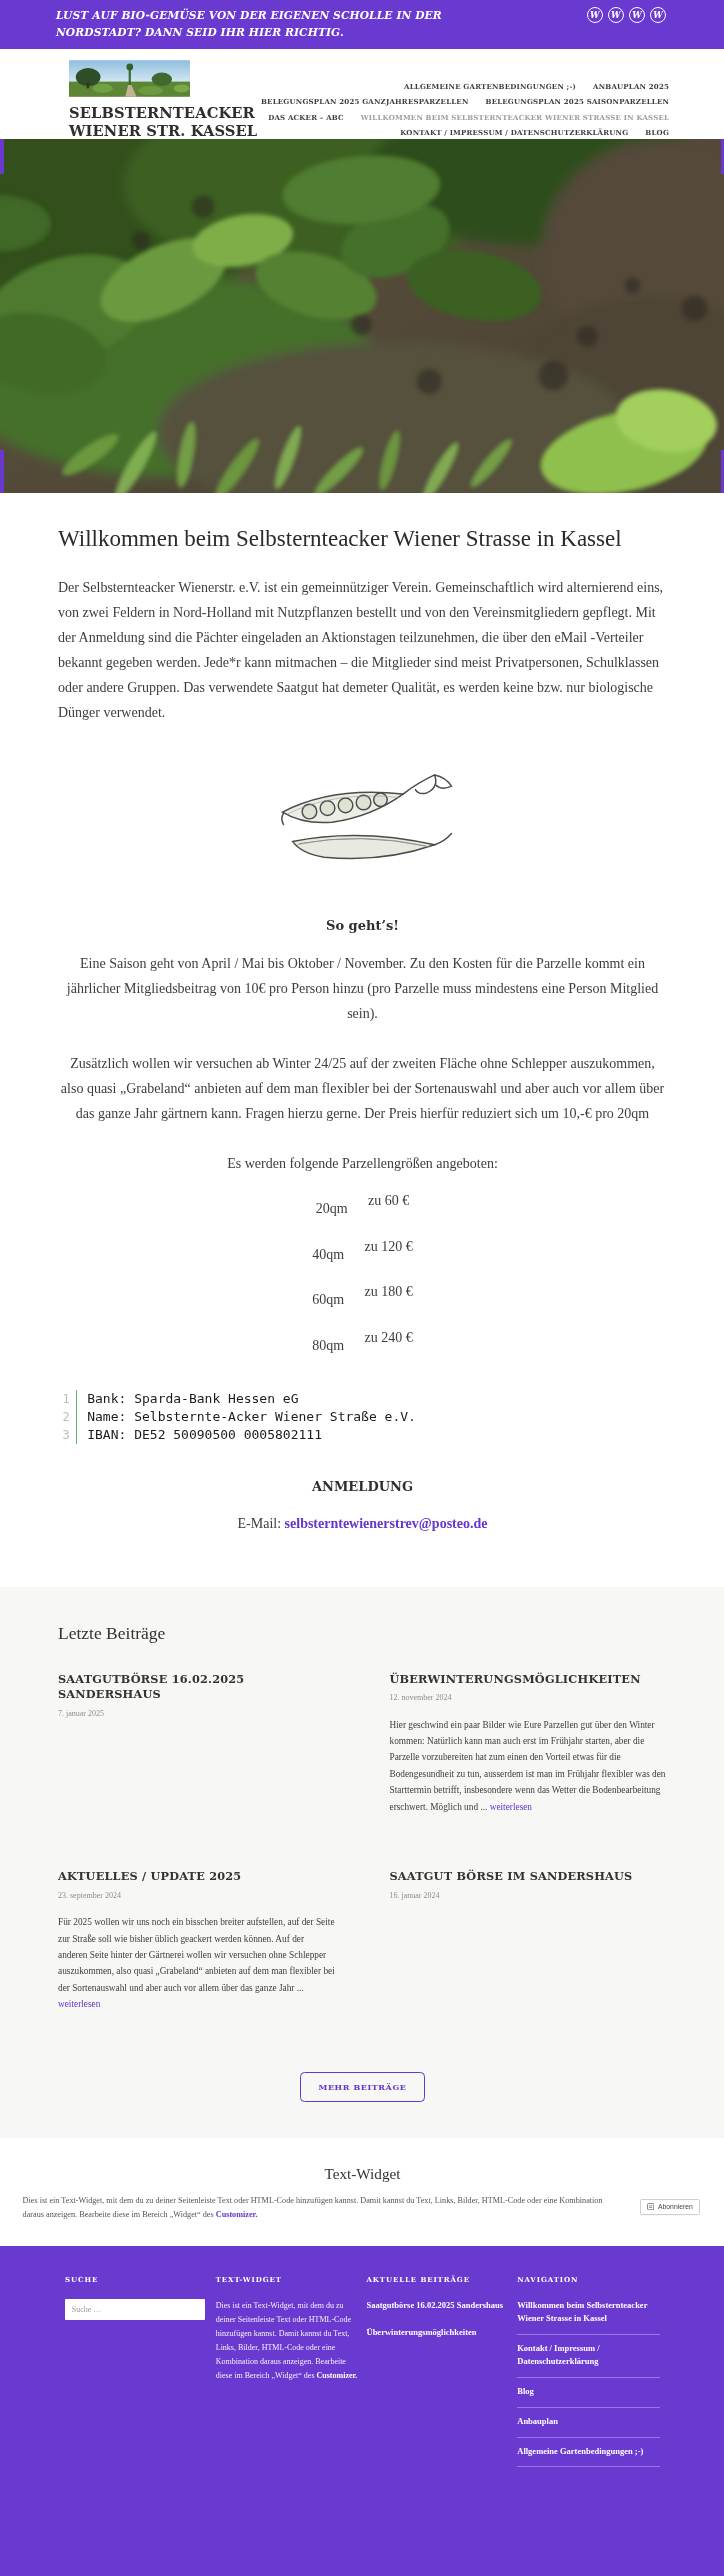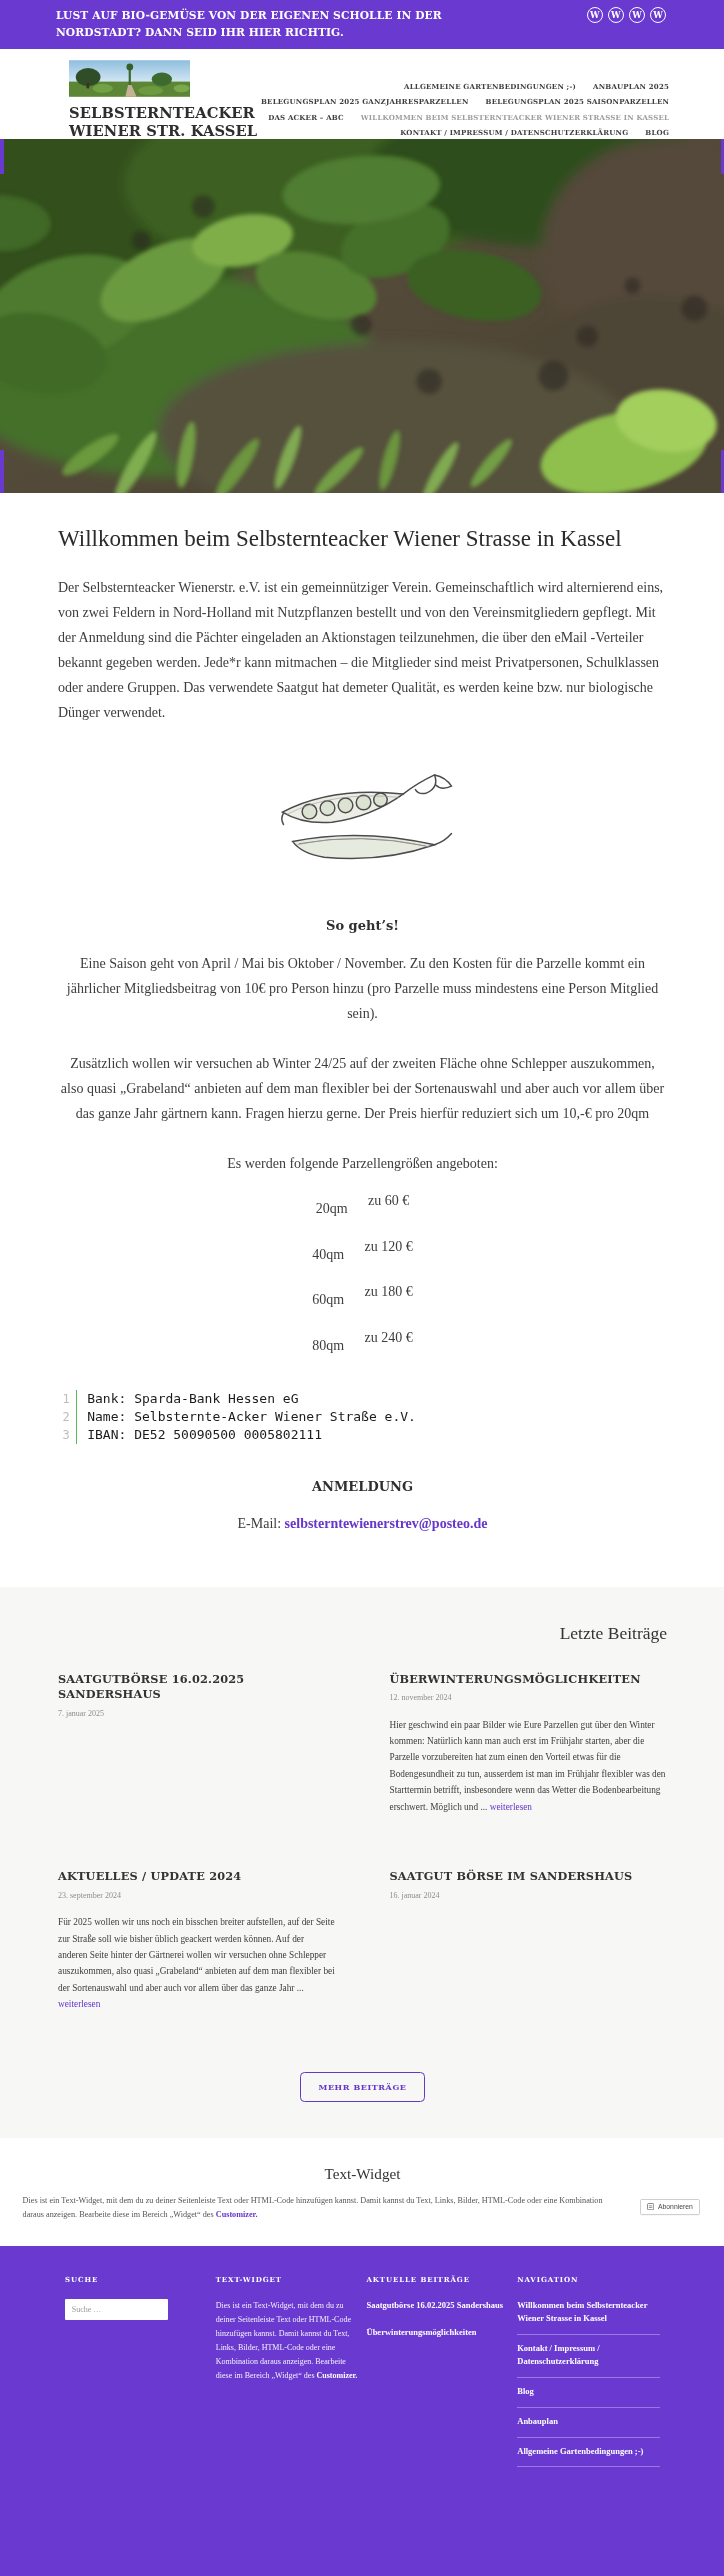--- a/index.html
+++ b/index.html
@@ -18,20 +18,21 @@
   }
   a{text-decoration:none;color:var(--accent);}
 
   
   .topbar{
     background:var(--purple);
     color:#fff;
     position:relative;
     padding:6.8px 119px 8px 56px;
     min-height:41px;
+    font-style:italic;
   }
   .topbar-msg{
     font-family:"DejaVu Serif", serif;
     font-weight:bold;
     font-size:10.7px;
     line-height:17px;
     letter-spacing:0.1px;
     max-width:463px;
   }
   .topbar-social{
@@ -147,21 +148,21 @@
   .code-text{padding-left:10.2px;white-space:pre;}
   .email-line{text-align:center;font-size:14px;margin:0;}
   .email-link{font-weight:bold;color:var(--accent);}
 
   
   .posts-section{background:var(--posts-bg);padding:21.4px 58px 17px;}
   .posts-heading{
     font-weight:normal;
     font-size:17.5px;
     color:#333;
-    text-align:right;
+    text-align:left;
     margin:14.7px 0 28px;
   }
   .posts-grid{
     display:grid;
     grid-template-columns:1fr 1fr;
     column-gap:54px;
     row-gap:54px;
   }
   .post-title{
     font-family:"DejaVu Serif", serif;
@@ -228,21 +229,21 @@
   }
   .fw-heading{
     font-family:"DejaVu Serif", serif;
     font-weight:bold;
     font-size:7px;
     letter-spacing:0.9px;
     color:#fff;
     margin:0 0 14.7px;
   }
   .search-input{
-    width:103px;height:21px;
+    width:140px;height:21px;
     border:0;border-radius:1.1px;
     background:#fff;
     padding:0 6.8px;
     font-family:"Liberation Serif", serif;
     font-size:8px;color:#333;
   }
   .search-input::placeholder{color:#9a9a9a;}
   .fw-text{font-size:8px;line-height:14px;color:rgba(255,255,255,.93);margin:0;}
   .fw-strong-link{color:#fff;font-weight:bold;cursor:pointer;}
   .recent-link{
@@ -481,21 +482,21 @@
       <p class="post-date">7. januar 2025</p>
     </article>
 
     <article>
       <h3 class="post-title">ÜBERWINTERUNGSMÖGLICHKEITEN</h3>
       <p class="post-date">12. november 2024</p>
       <p class="post-excerpt"><span>Hier geschwind ein paar Bilder wie Eure Parzellen gut über den Winter kommen: Natürlich kann man auch erst im Frühjahr starten, aber die Parzelle vorzubereiten hat zum einen den Vorteil etwas für die Bodengesundheit zu tun, ausserdem ist man im Frühjahr flexibler was den Starttermin betrifft, insbesondere wenn das Wetter die Bodenbearbeitung erschwert. Möglich und ...</span> <a class="more-link">weiterlesen</a></p>
     </article>
 
     <article>
-      <h3 class="post-title">AKTUELLES / UPDATE 2024</h3>
+      <h3 class="post-title">AKTUELLES / UPDATE 2025</h3>
       <p class="post-date">23. september 2024</p>
       <p class="post-excerpt"><span>Für 2025 wollen wir uns noch ein bisschen breiter aufstellen, auf der Seite zur Straße soll wie bisher üblich geackert werden können. Auf der anderen Seite hinter der Gärtnerei wollen wir versuchen ohne Schlepper auszukommen, also quasi „Grabeland“ anbieten auf dem man flexibler bei der Sortenauswahl und aber auch vor allem über das ganze Jahr ...</span> <a class="more-link">weiterlesen</a></p>
     </article>
 
     <article>
       <h3 class="post-title">SAATGUT BÖRSE IM SANDERSHAUS</h3>
       <p class="post-date">16. januar 2024</p>
     </article>
   </div>
 

